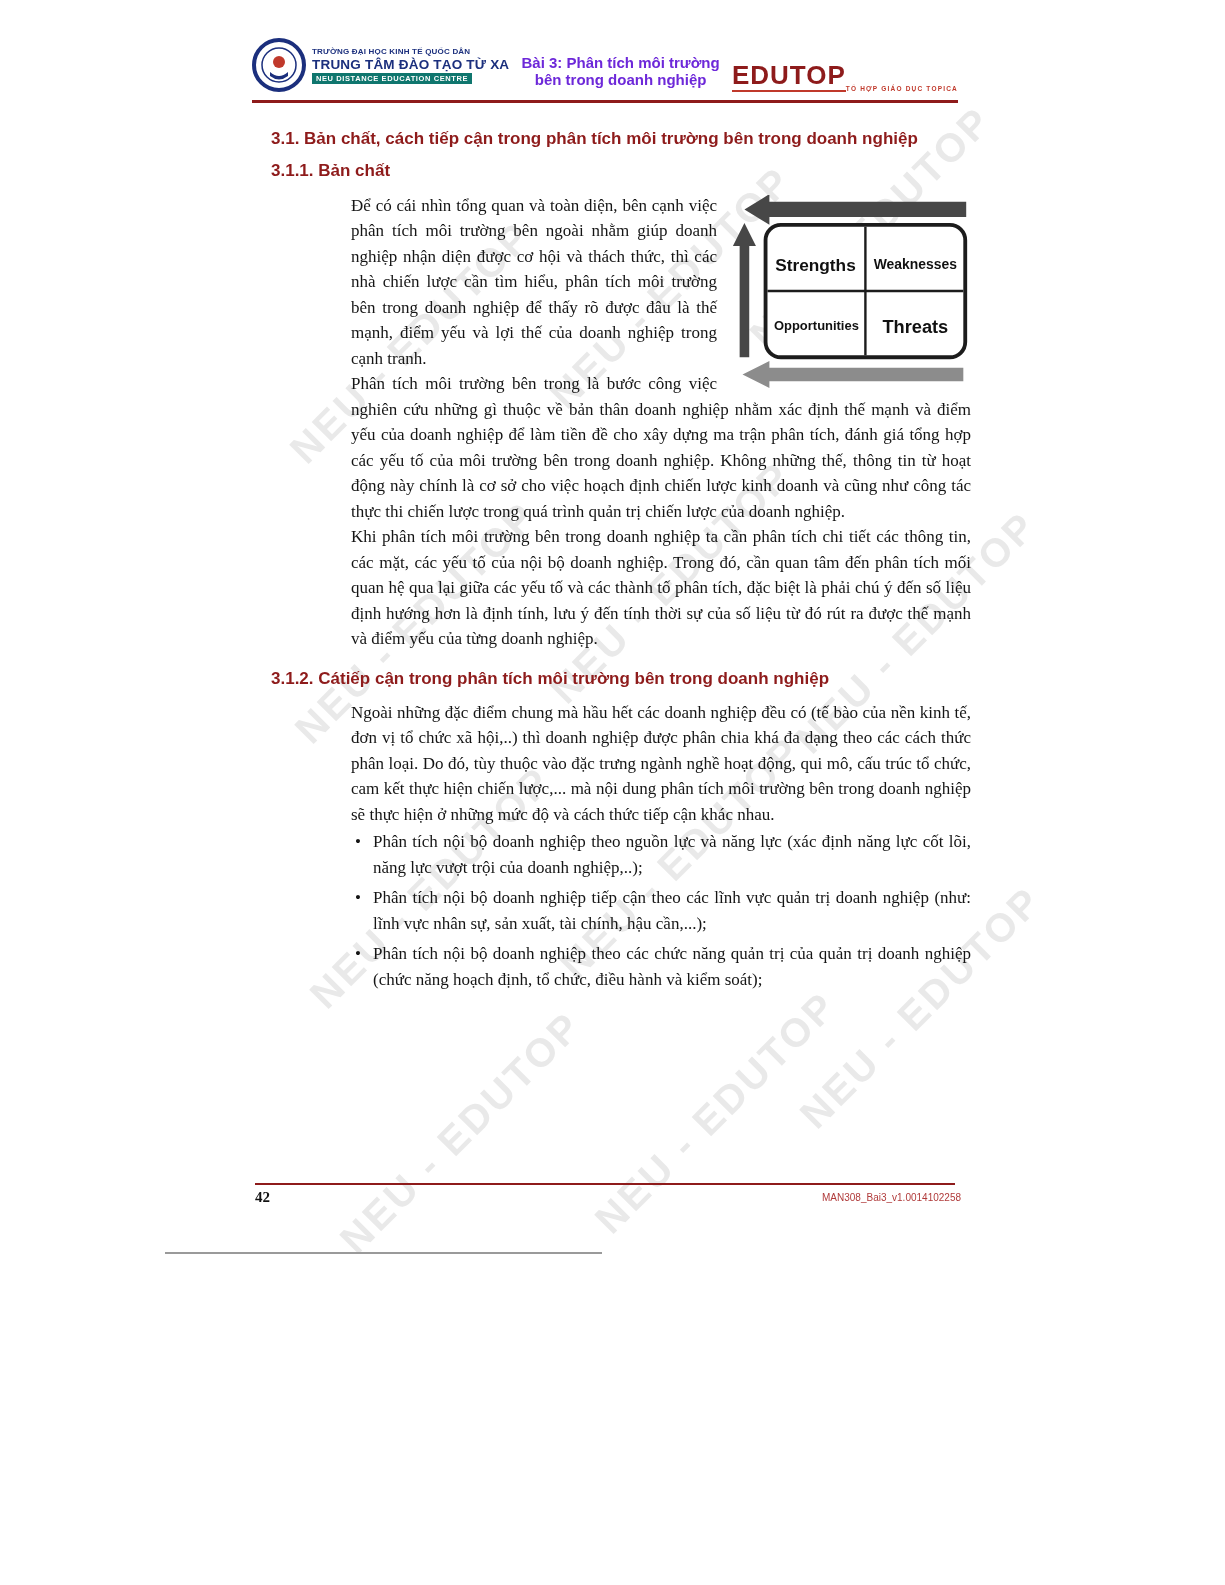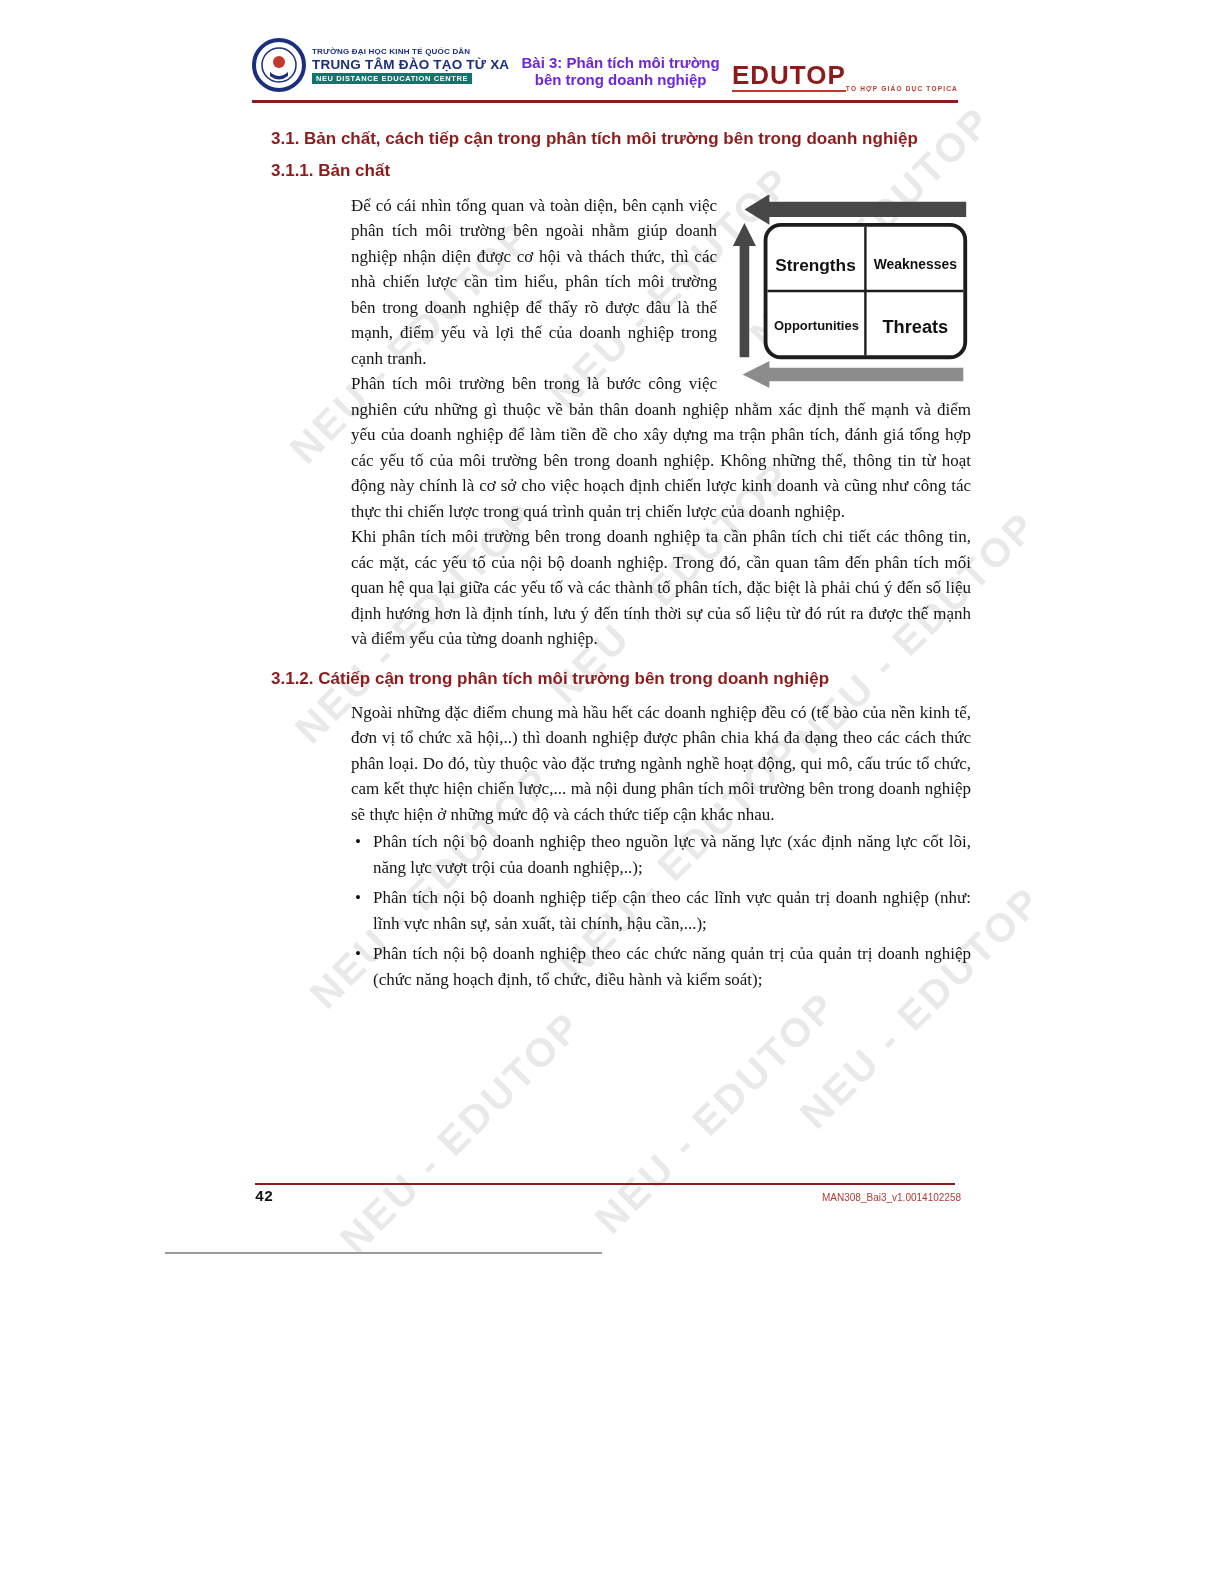--- a/index.html
+++ b/index.html
@@ -129,21 +129,21 @@
   .footer-line {
     position: absolute;
     left: 255px; top: 1183px;
     width: 700px; height: 0;
     border-top: 2px solid #8e1b1b;
     z-index: 2;
   }
   .page-number {
     position: absolute;
     left: 255px; top: 1189px;
-    font-family: Liberation Mono, monospace;
+    font-family: Liberation Serif, serif;
     font-size: 15px;
     font-weight: bold;
     color: #111111;
     z-index: 2;
   }
   .doc-code {
     position: absolute;
     left: 261px; top: 1192px;
     width: 700px;
     text-align: right;

